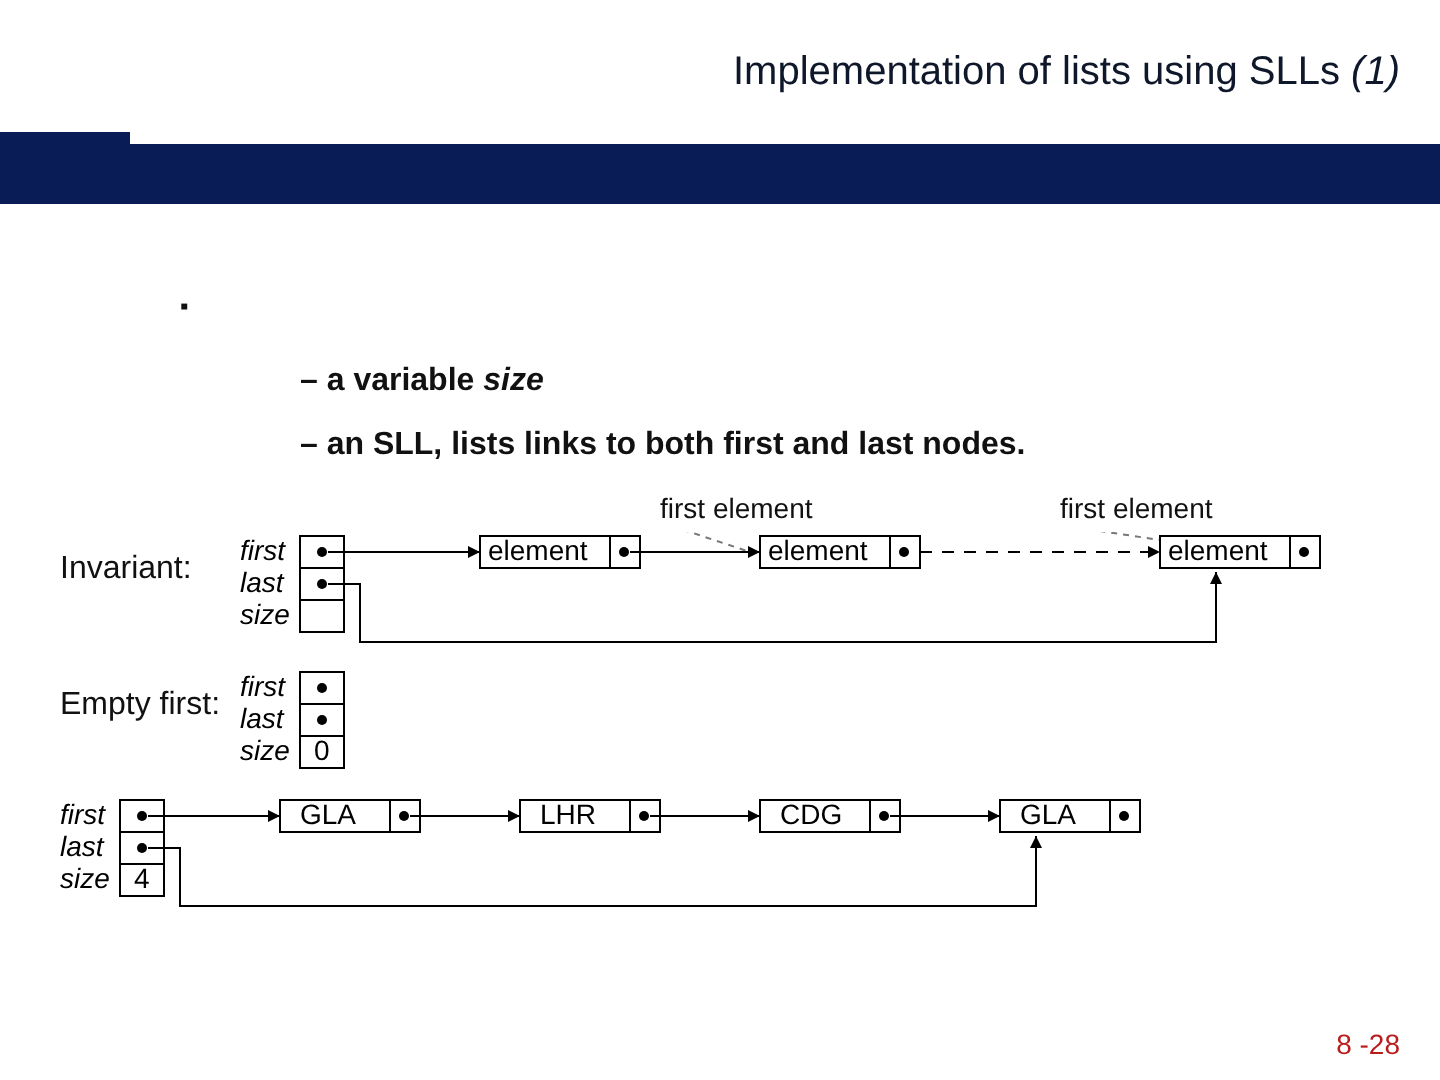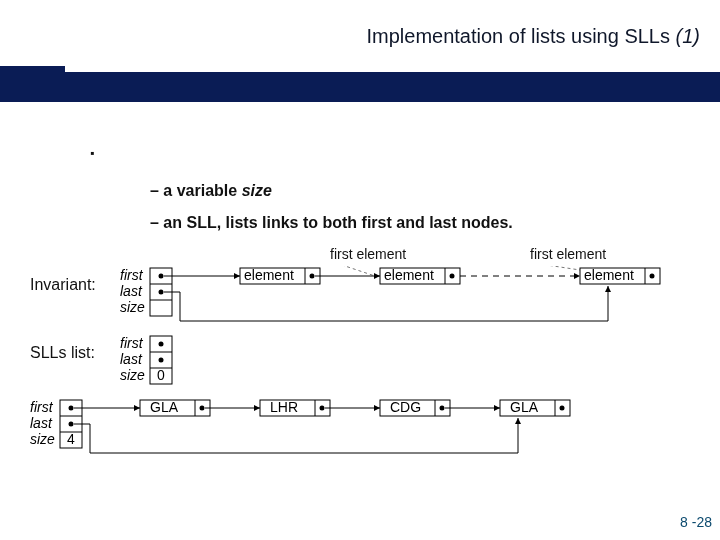--- a/index.html
+++ b/index.html
@@ -69,23 +69,23 @@
   .labels-row .fl { position:absolute; left: 300px; }
   .labels-row .ll { position:absolute; left: 500px; }
   svg.diag { display:block; }
   .rowwrap { display:flex; align-items:flex-start; margin-bottom: 8px; }
   .rowlabel { width: 90px; font-size: 16px; padding-top: 10px; text-align:left; }
   .ftxt { font: 14px Arial; }
   .itxt { font: italic 14px Arial; }
   .celltxt { font: 14px Arial; text-anchor: start; }
   .pagenum {
     position: absolute;
-    right: 8px; bottom: 10px;
+    right: 20px; bottom: 10px;
     font-size: 14px;
-    color: #0c4a6e;
+    color: #b91c1c;
   }
 </style>
 </head>
 <body>
 
 <div class="header">
   <div class="title">
     <span>Implementation of lists using SLLs </span><span class="tail">(1)</span>
   </div>
 </div>
@@ -153,21 +153,21 @@
       <g>
         <rect x="460" y="2" width="80" height="16" fill="#fff" stroke="#000"></rect>
         <line x1="525" y1="2" x2="525" y2="18" stroke="#000"></line>
         <text x="464" y="14" class="celltxt">element</text>
         <circle cx="532" cy="10" r="2.5" fill="#000"></circle>
       </g>
     </svg>
   </div>
 
   <div class="rowwrap">
-    <div class="rowlabel">SLLs list:</div>
+    <div class="rowlabel">Empty first:</div>
     <svg class="diag" width="560" height="56">
       <text x="0" y="14" class="itxt">first</text>
       <text x="0" y="30" class="itxt">last</text>
       <text x="0" y="46" class="itxt">size</text>
       <rect x="30" y="2" width="22" height="48" fill="#fff" stroke="#000"></rect>
       <line x1="30" y1="18" x2="52" y2="18" stroke="#000"></line>
       <line x1="30" y1="34" x2="52" y2="34" stroke="#000"></line>
       <circle cx="41" cy="10" r="2.5" fill="#000"></circle>
       <circle cx="41" cy="26" r="2.5" fill="#000"></circle>
       <text x="37" y="46" class="ftxt">0</text>

